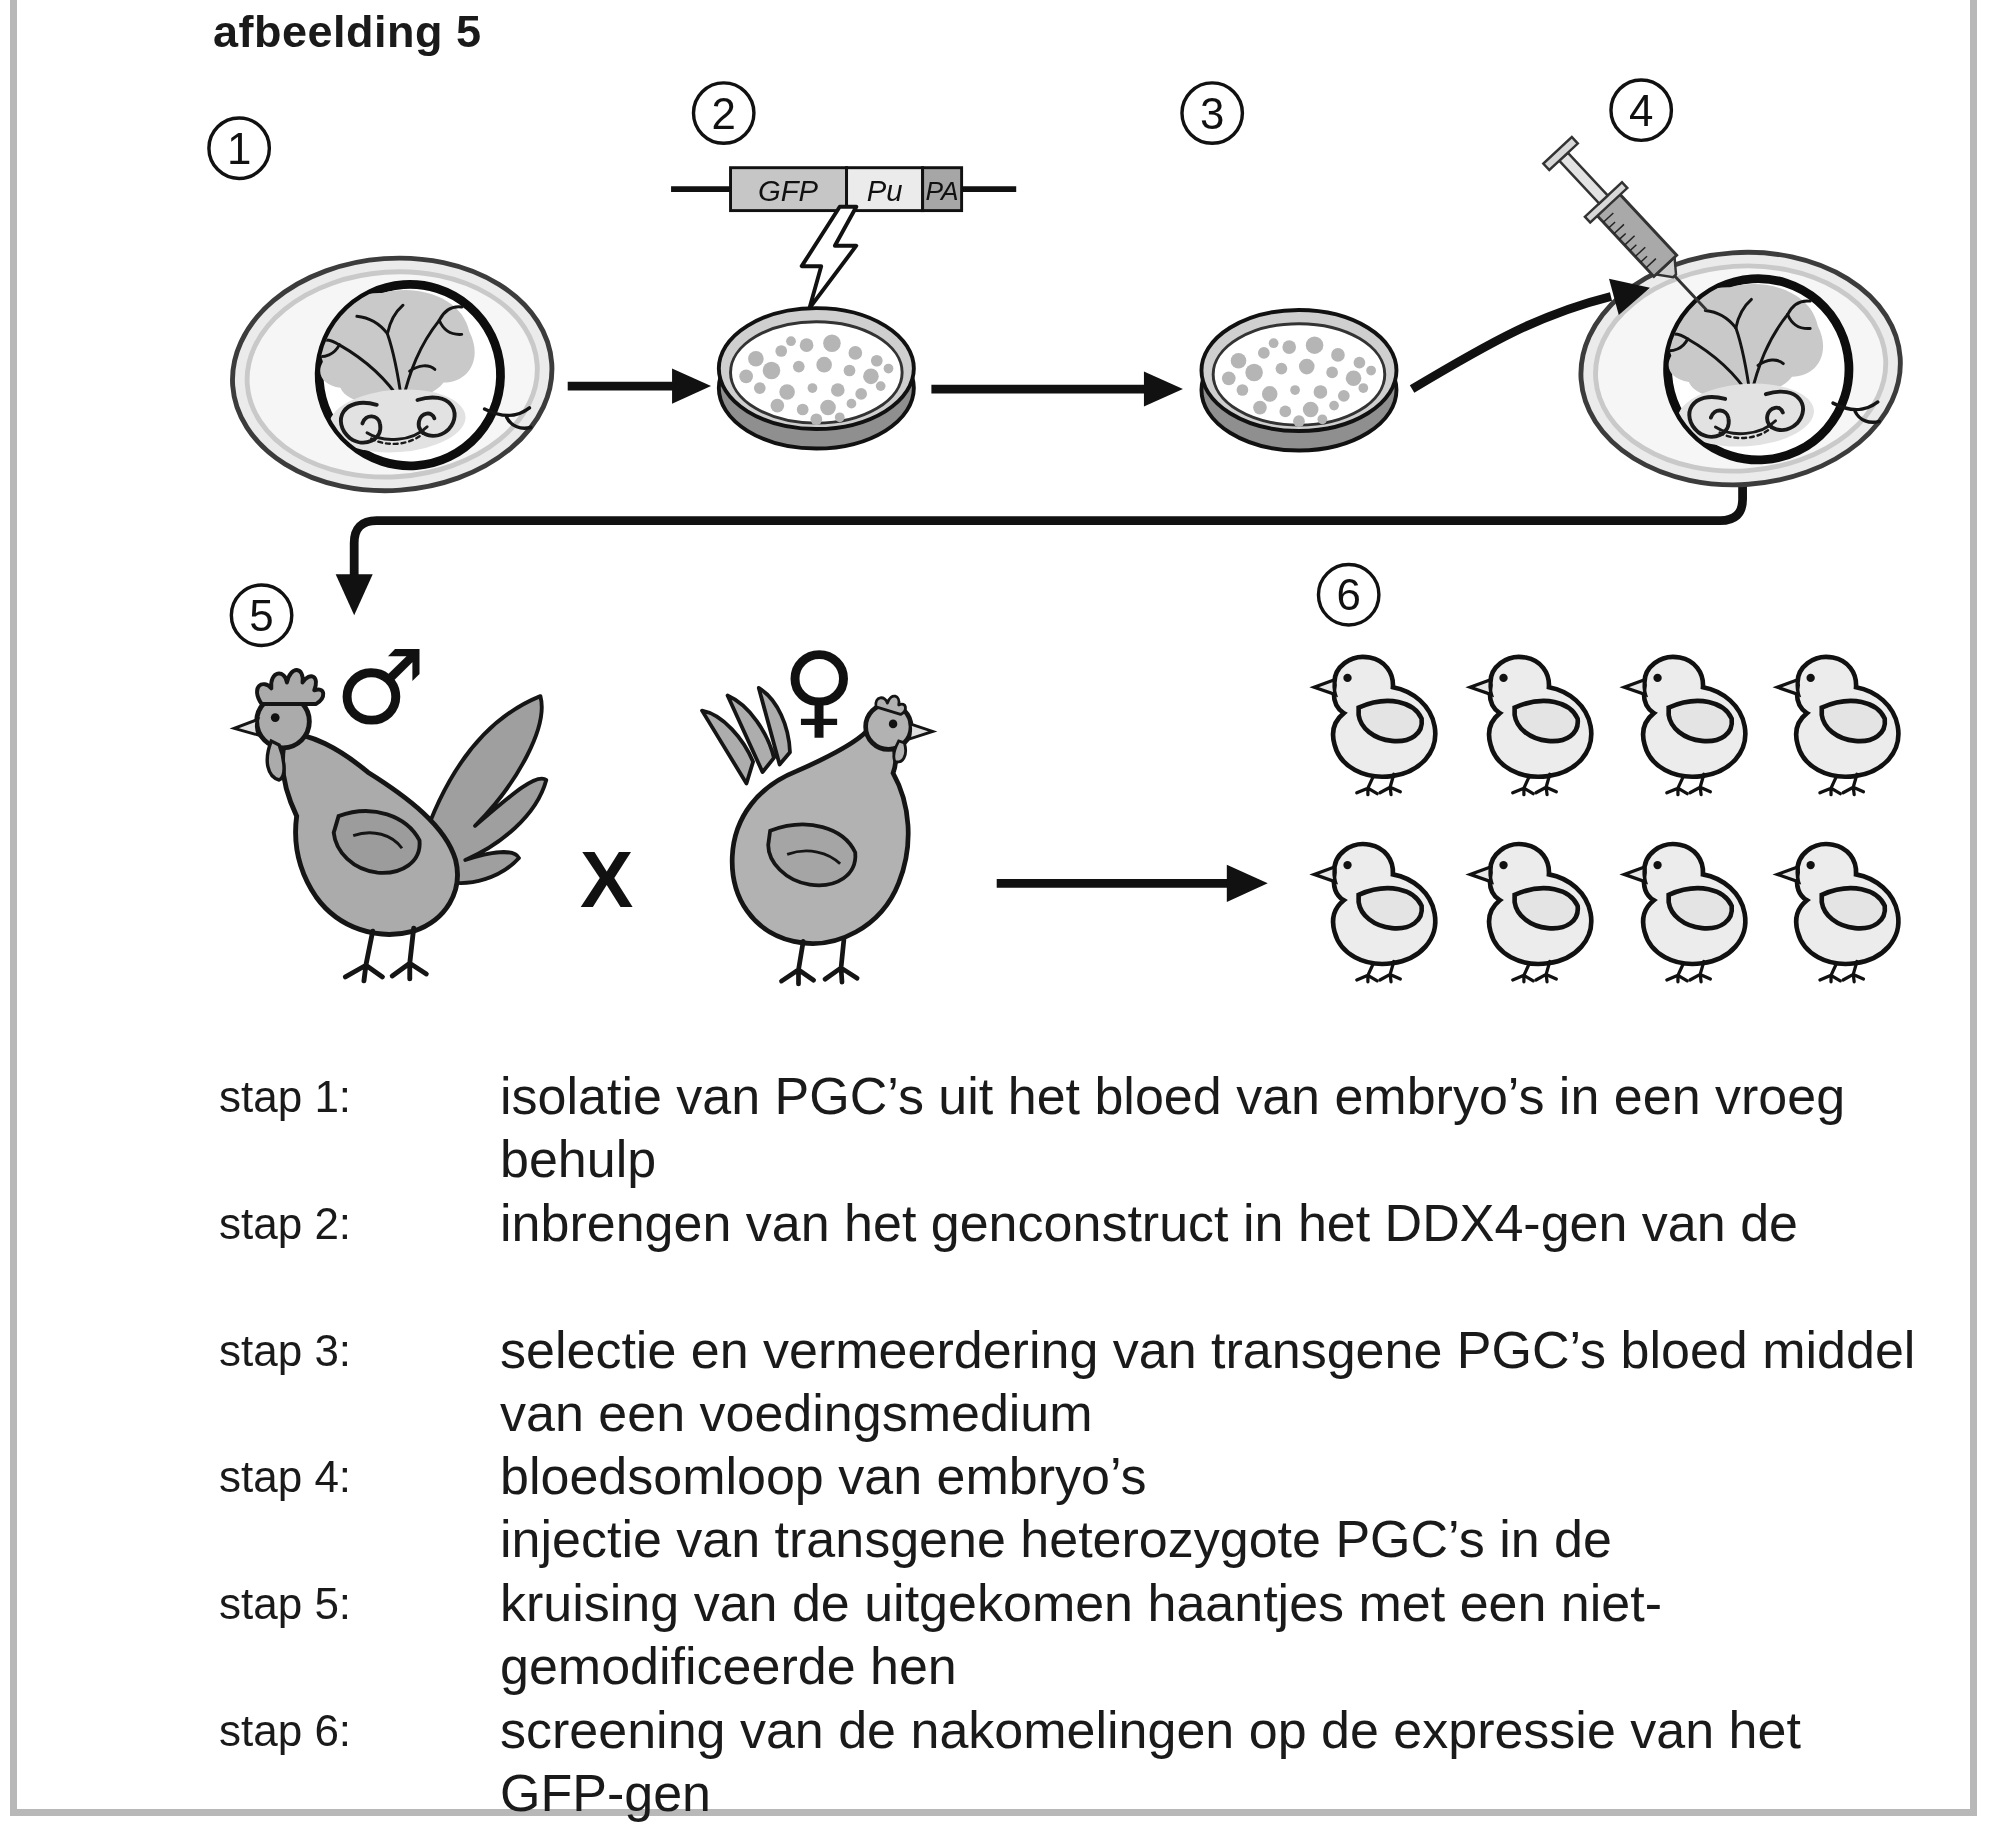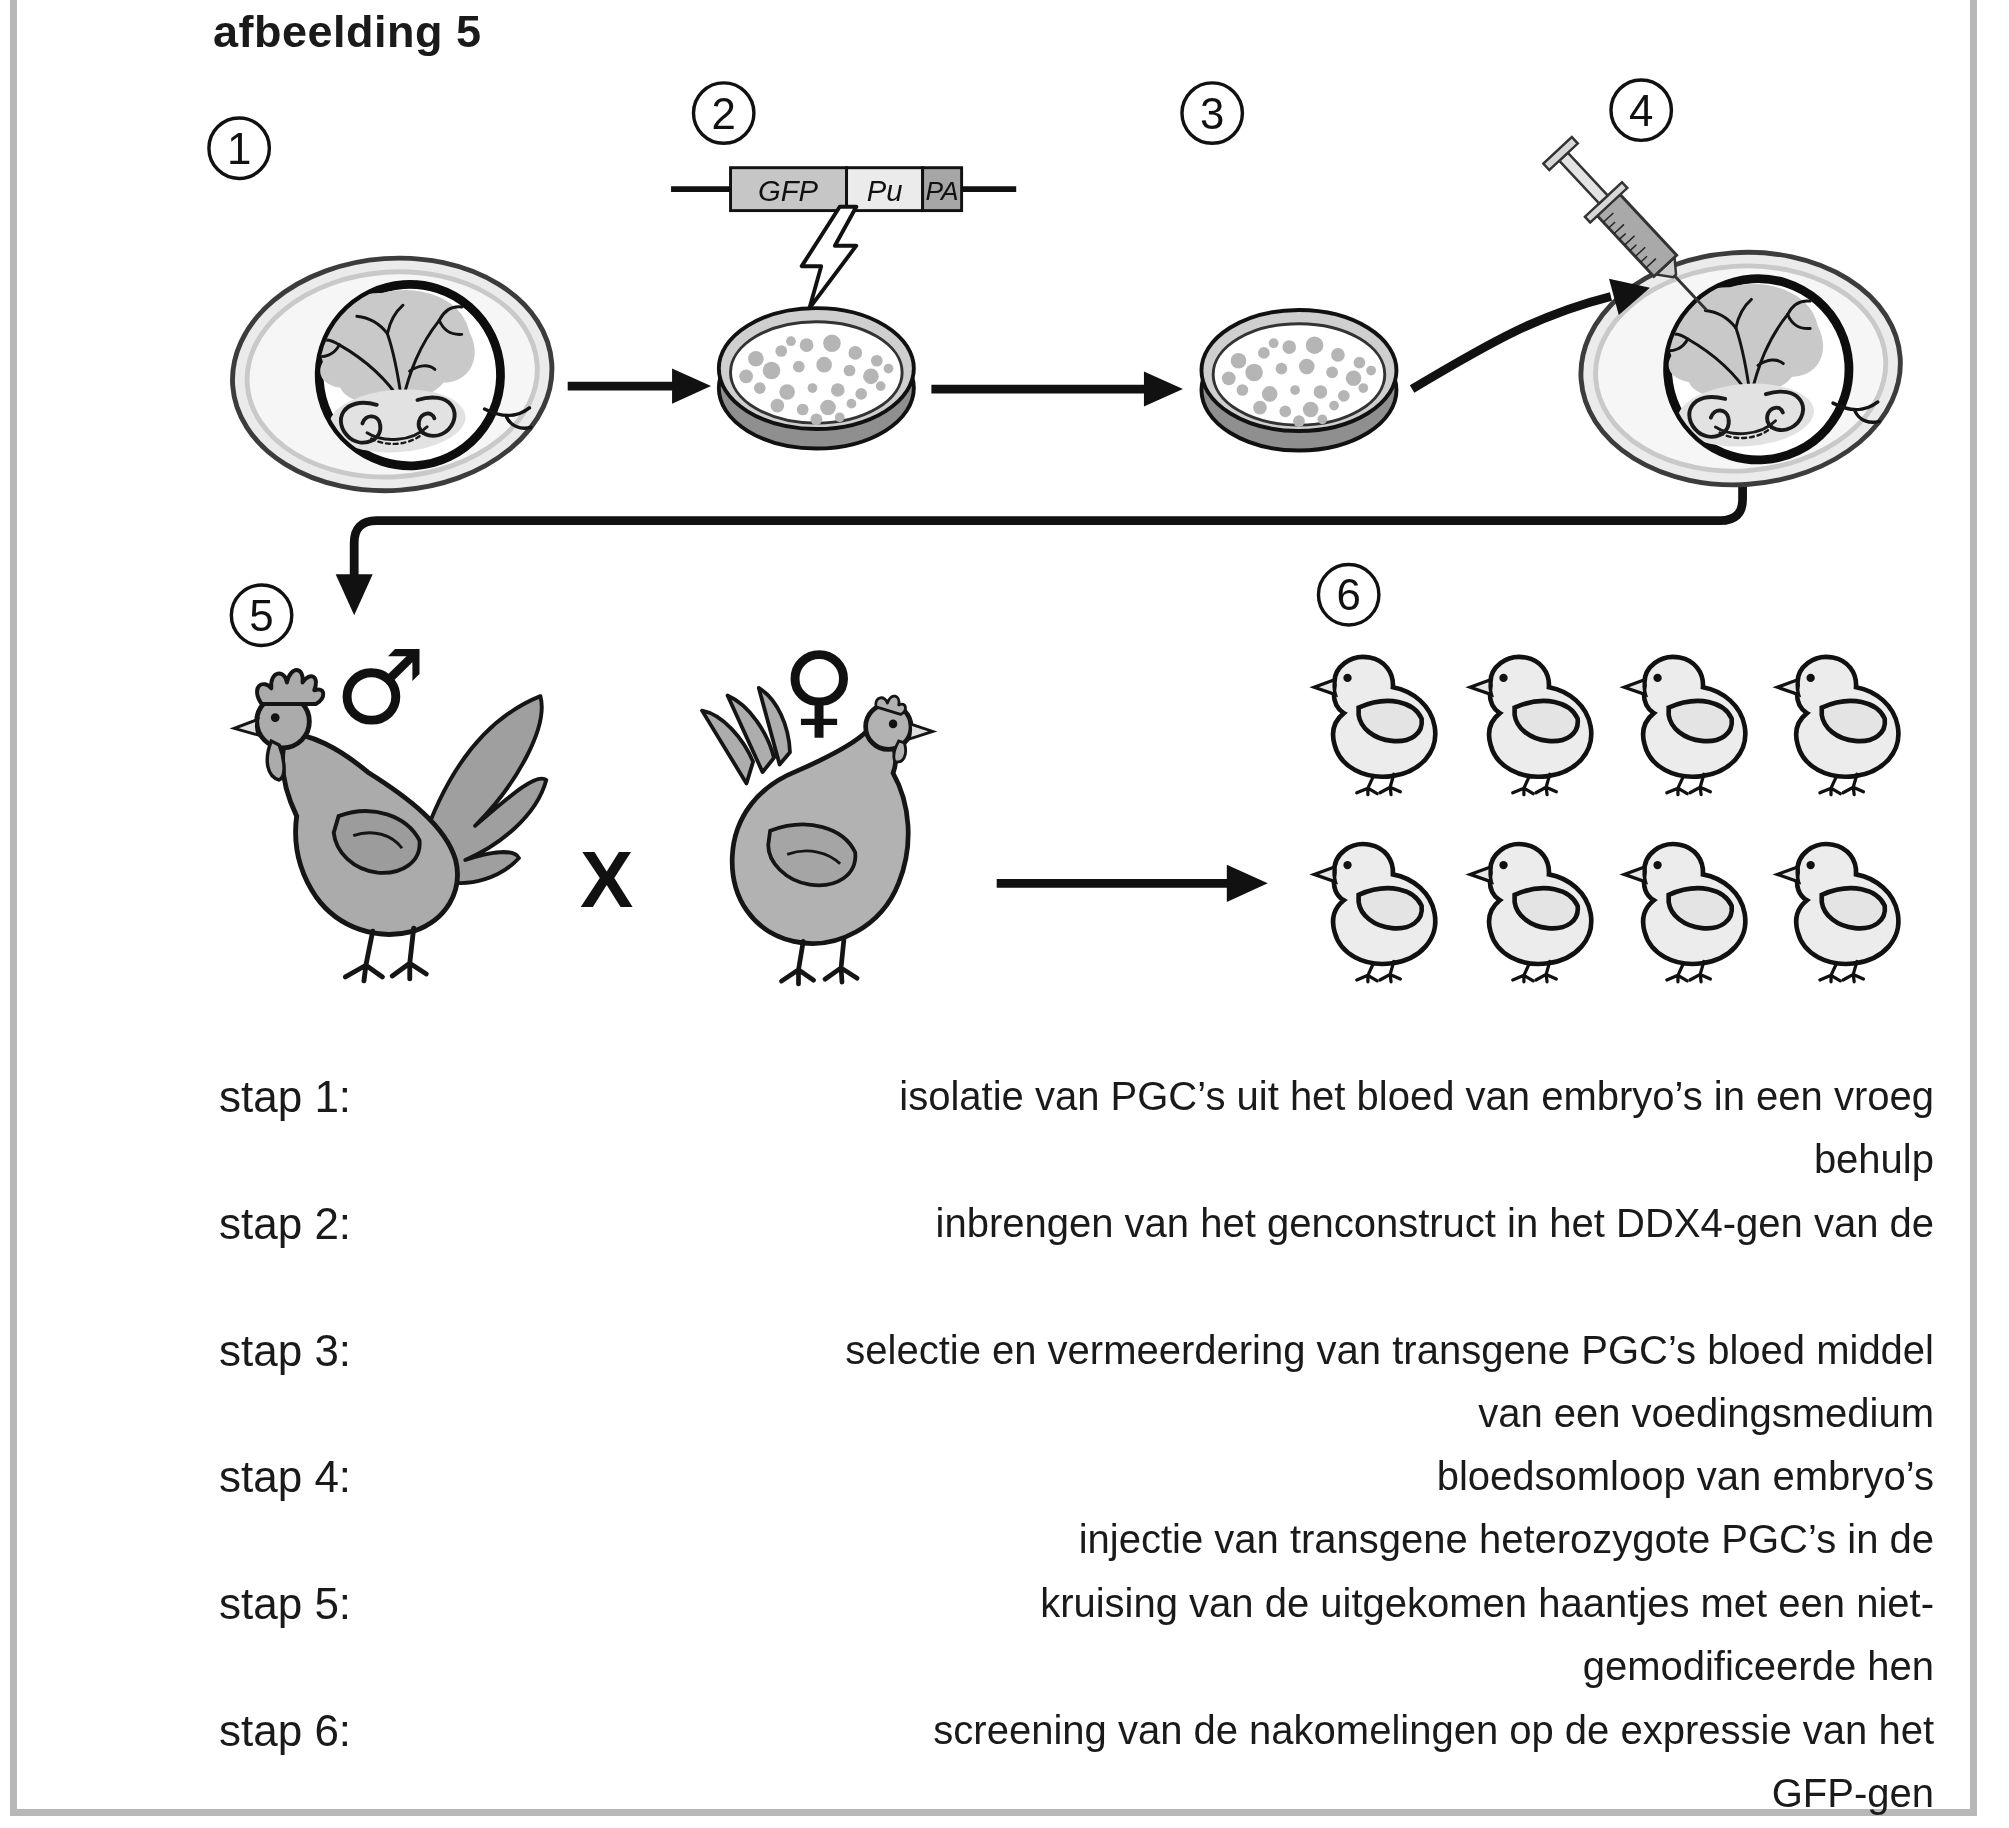--- a/index.html
+++ b/index.html
@@ -3,40 +3,39 @@
 <meta charset="utf-8">
 <style>
   html,body{margin:0;padding:0;background:#ffffff;}
   .page{
     position:relative;
     width:2010px;height:1829px;
     background:#ffffff;
     font-family:"Liberation Sans", sans-serif;
     color:#1a1a1a;
     overflow:hidden;
-    text-align:right;
   }
   .frame{position:absolute;background:#b8b8b8;}
   .frame-left{left:9.8px;top:0;width:6.8px;height:1816px;}
   .frame-right{left:1970px;top:0;width:6.8px;height:1816px;}
   .frame-bottom{left:9.8px;top:1809px;width:1967px;height:6.8px;}
   .fig-title{
     position:absolute;left:213px;top:5.9px;
     font-size:45px;font-weight:bold;letter-spacing:0.5px;
   }
   .diagram-svg{position:absolute;left:0;top:0;}
   .legend{position:absolute;left:0;top:1065px;width:1970px;}
   .legend-row{position:absolute;left:0;width:1970px;}
   .legend-label{
     position:absolute;left:219px;top:0;
     font-size:44px;line-height:63px;white-space:nowrap;
   }
   .legend-text{
     position:absolute;left:500px;top:0;width:1434px;
-    font-size:40px;line-height:63px;
+    font-size:52px;line-height:63px;
   }
   .legend-text div{white-space:nowrap;}
 </style>
 </head>
 <body>
 
 <div class="page">
   <div class="frame frame-left"></div>
   <div class="frame frame-right"></div>
   <div class="frame frame-bottom"></div>

